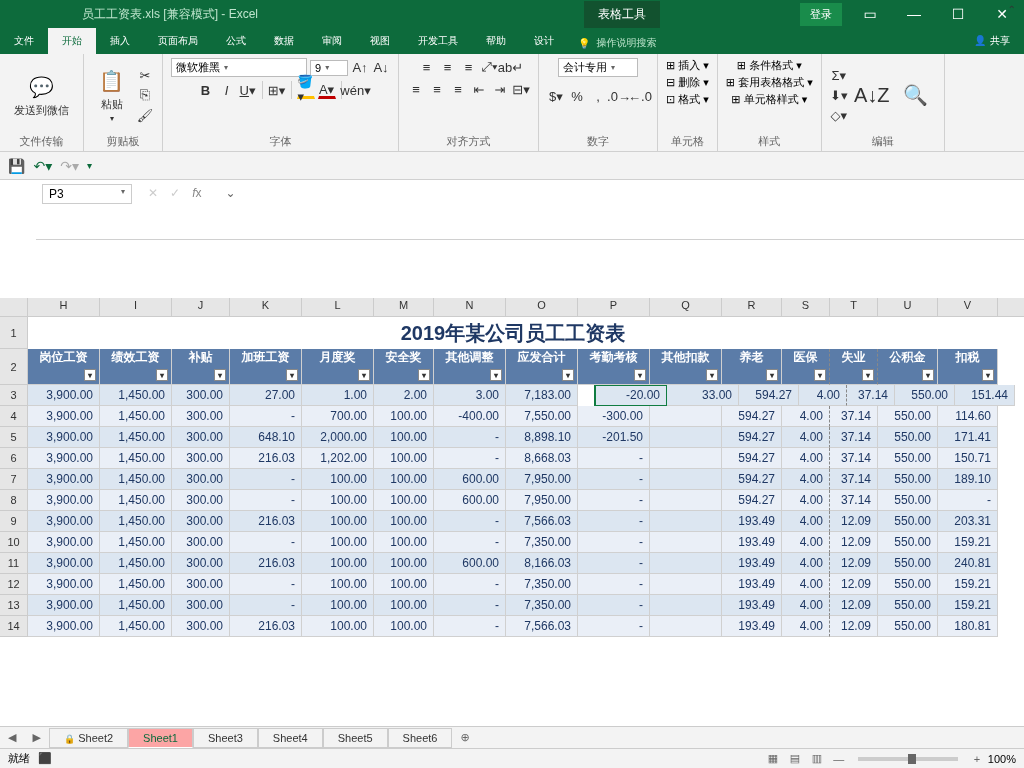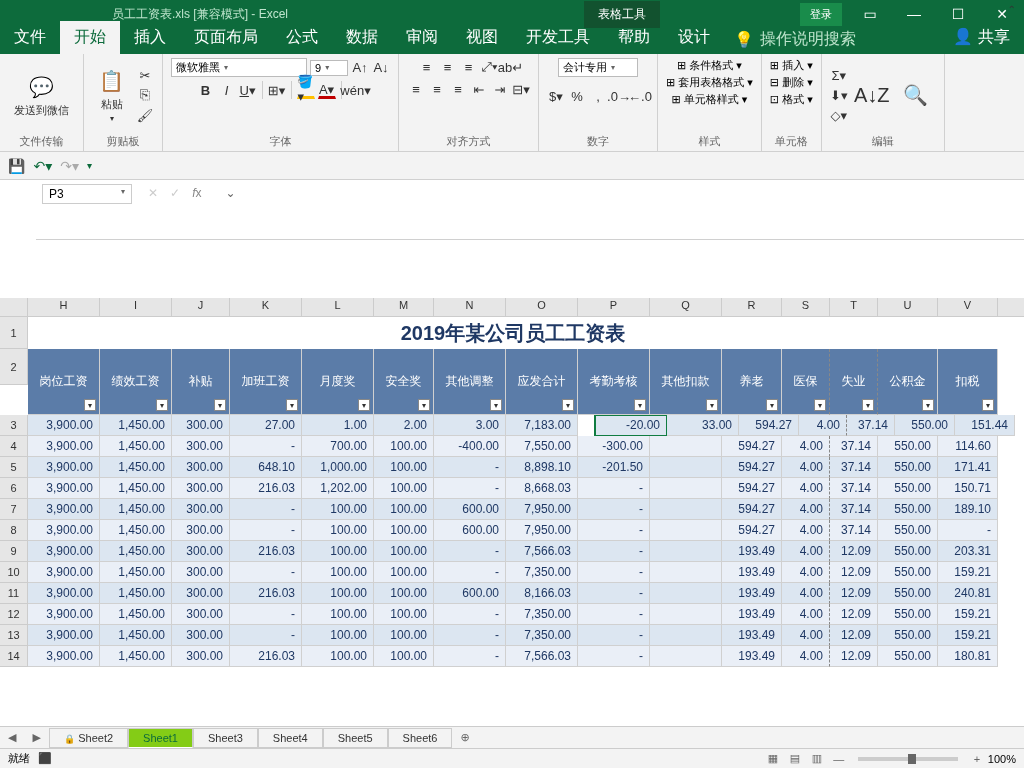--- a/index.html
+++ b/index.html
@@ -1,23 +1,23 @@
 <!DOCTYPE html>
 <html><head>
 <meta charset="utf-8">
 <style>
 * { margin:0; padding:0; box-sizing:border-box; font-family:"Microsoft YaHei",Arial,sans-serif; }
 body { background:#fff; width:1024px; height:768px; overflow:hidden; position:relative; }
 .titlebar { height:28px; background:#0d6b3c; display:flex; align-items:center; font-size:12px; color:#bde4cc; }
-.titlebar .tlabel { margin-left:112px; }
+.titlebar .tlabel { margin-left:82px; }
 .titlebar .spacer { flex:1; }
 .titlebar .ttool { background:#12522f; padding:5px 14px; color:#fff; }
 .titlebar .tbtn { background:#198c4b; padding:4px 10px; color:#fff; font-size:11px; margin-right:6px; }
 .titlebar .winbtn { width:44px; text-align:center; color:#fff; font-size:14px; padding:5px 0; }
-.tabs { height:26px; background:#0d6b3c; display:flex; align-items:flex-end; font-size:16px; }
+.tabs { height:26px; background:#0d6b3c; display:flex; align-items:flex-end; font-size:10px; }
 .tabs .tab { padding:6px 14px; color:#fff; cursor:pointer; }
 .tabs .tab.active { background:#f3f3f3; color:#0d6b3c; }
 .tabs .help { padding:4px 10px; color:#bde4cc; display:flex; align-items:center; gap:6px; }
 .tabs .share { margin-left:auto; padding:6px 14px; color:#fff;margin-top:20px; }
 .ribbon { height:98px; background:#f3f3f3; border-bottom:1px solid #d0d0d0; display:flex; font-size:12px; }
 .rgroup { border-right:1px solid #d0d0d0; padding:4px 8px 2px; display:flex; flex-direction:column; justify-content:space-between; }
 .rgroup .glabel { text-align:center; color:#666; font-size:11px; padding-top:2px; }
 .gmain { display:flex; align-items:center; gap:4px; flex:1; }
 .bigbtn { display:flex; flex-direction:column; align-items:center; gap:2px; padding:2px 6px; font-size:11px; color:#333; }
 .bigbtn .ico { width:28px; height:28px; display:flex; align-items:center; justify-content:center; font-size:20px; }
@@ -37,30 +37,30 @@
 .grid { position:absolute; top:298px; left:0; right:0; bottom:40px; overflow:hidden; background:#fff; }
 .colhdr { display:flex; background:#e6e6e6; border-bottom:1px solid #ccc; font-size:11px; }
 .sel { width:28px; border-right:1px solid #ccc; height:18px; background:#e6e6e6; }
 .ch { text-align:center; border-right:1px solid #ccc; padding:1px 0; color:#333; }
 .rows { display:flex; flex-direction:column; }
 .row { display:flex; font-size:12px; }
 .rh { width:28px; text-align:center; background:#e6e6e6; border-right:1px solid #ccc; border-bottom:1px solid #ccc; font-size:11px; color:#333; display:flex; align-items:center; justify-content:center; }
 .cell { border-right:1px solid #d0d0d0; border-bottom:1px solid #d0d0d0; padding:3px 6px; text-align:right; color:#1f3864; font-size:12px; overflow:hidden; white-space:nowrap; }
 .title-row .cell { background:#fff; }
 .title-row .mtitle { text-align:center; color:#1f3864; font-weight:bold; font-size:20px; border:none; }
-.hdr-row .cell { background:#5b7ca8; color:#fff; font-weight:normal; padding:24px 6px; position:relative; text-align:center; }
+.hdr-row .cell { background:#5b7ca8; color:#fff; font-weight:bold; padding:0 6px; position:relative; text-align:center; }
 .hdr-row .cell .dd { position:absolute; right:3px; bottom:3px; width:12px; height:12px; background:#fff; color:#333; font-size:8px; display:flex; align-items:center; justify-content:center; border:1px solid #888; }
 .band0 { background:#dce6f1; }
 .band1 { background:#eaeff7; }
 .active-cell { outline:2px solid #107c41; outline-offset:-1px;margin-left:17px; }
 .gm { position:absolute; right:8px; top:4px; color:#333; font-size:10px; }
 .sheettabs { position:absolute; bottom:20px; left:0; right:0; height:22px; background:#f3f3f3; border-top:1px solid #ccc; display:flex; align-items:center; font-size:11px; }
 .sheettabs .nav { padding:0 8px; color:#666; }
 .sheettabs .stab { padding:3px 14px; border:1px solid #ccc; background:#f3f3f3; color:#333; }
-.sheettabs .stab.active { background:#84cc16; border-bottom:1px solid #fff; color:#0d6b3c; }
+.sheettabs .stab.active { background:#fca5a5; border-bottom:1px solid #fff; color:#0d6b3c; }
 .sheettabs .add { padding:0 8px; color:#666; }
 .status { position:absolute; bottom:0; left:0; right:0; height:20px; background:#f3f3f3; border-top:1px solid #ccc; display:flex; align-items:center; font-size:11px; padding:0 8px; }
 .status .spacer { flex:1; }
 .status .vbtn { width:22px; text-align:center; color:#666; }
 .status .slider { width:100px; height:4px; background:#ccc; margin:0 8px; position:relative; }
 .status .slider .thumb { position:absolute; left:50%; top:-3px; width:8px; height:10px; background:#666; }
 .dash { color:#1f3864; }
 
 .cH{width:72px}.cI{width:72px}.cJ{width:58px}.cK{width:72px}.cL{width:72px}.cM{width:60px}.cN{width:72px}.cO{width:72px}.cP{width:72px}.cQ{width:72px}.cR{width:60px}.cS{width:48px}.cT{width:48px}.cU{width:60px}.cV{width:60px}
 .pagebrk{border-right:1px dashed #888 !important}
@@ -189,33 +189,33 @@
         <span class="smallico">%</span>
         <span class="smallico">,</span>
         <span class="smallico">.0→</span>
         <span class="smallico">←.0</span>
       </div>
     </div>
     <div class="glabel">数字</div>
   </div>
   <div class="rgroup">
     <div class="gmain vstack" style="gap:2px;font-size:11px">
+      <span>⊞ <span>插入</span> ▾</span>
+      <span>⊟ <span>删除</span> ▾</span>
+      <span>⊡ <span>格式</span> ▾</span>
+    </div>
+    <div class="glabel">单元格</div>
+  </div>
+  <div class="rgroup">
+    <div class="gmain vstack" style="gap:2px;font-size:11px">
       <span>⊞ <span>条件格式</span> ▾</span>
       <span>⊞ <span>套用表格格式</span> ▾</span>
       <span>⊞ <span>单元格样式</span> ▾</span>
     </div>
     <div class="glabel">样式</div>
-  </div>
-  <div class="rgroup">
-    <div class="gmain vstack" style="gap:2px;font-size:11px">
-      <span>⊞ <span>插入</span> ▾</span>
-      <span>⊟ <span>删除</span> ▾</span>
-      <span>⊡ <span>格式</span> ▾</span>
-    </div>
-    <div class="glabel">单元格</div>
   </div>
   <div class="rgroup">
     <div class="gmain">
       <div class="vstack" style="gap:2px">
         <span class="smallico">Σ▾</span>
         <span class="smallico">⬇▾</span>
         <span class="smallico">◇▾</span>
       </div>
       <div class="bigbtn">
           <span class="ico">A↓Z</span>
@@ -326,21 +326,21 @@
         <div class="cell cT band1">37.14</div>
         <div class="cell cU band1">550.00</div>
         <div class="cell cV band1">114.60</div>
       </div>
       <div class="row ">
         <div class="rh">5</div>
         <div class="cell cH band0">3,900.00</div>
         <div class="cell cI band0">1,450.00</div>
         <div class="cell cJ band0">300.00</div>
         <div class="cell cK band0">648.10</div>
-        <div class="cell cL band0">1,000.00</div>
+        <div class="cell cL band0">2,000.00</div>
         <div class="cell cM band0">100.00</div>
         <div class="cell cN band0"><span class="dash">-</span></div>
         <div class="cell cO band0">8,898.10</div>
         <div class="cell cP band0">-201.50</div>
         <div class="cell cQ band0"></div>
         <div class="cell cR band0">594.27</div>
         <div class="cell cS band0 pagebrk">4.00</div>
         <div class="cell cT band0">37.14</div>
         <div class="cell cU band0">550.00</div>
         <div class="cell cV band0">171.41</div>

